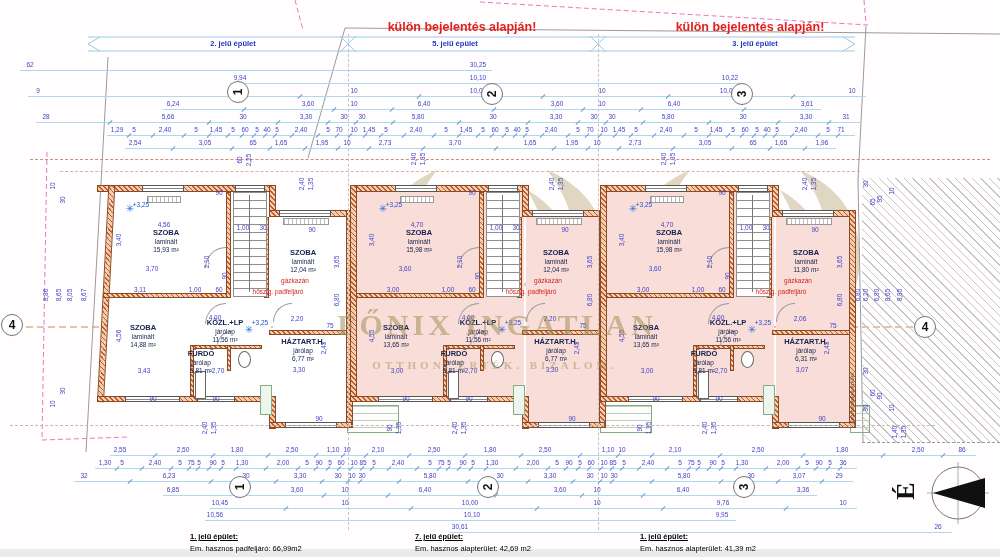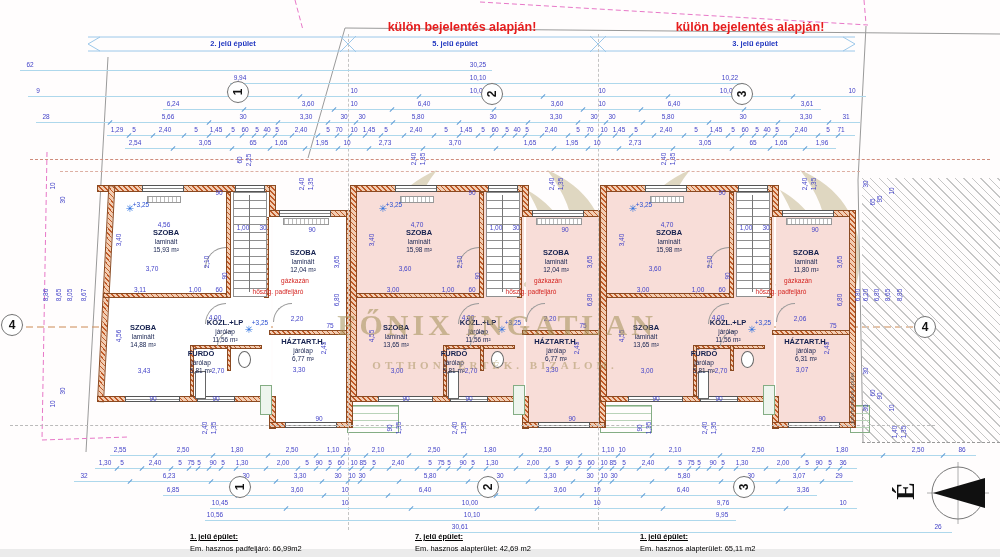--- a/index.html
+++ b/index.html
@@ -885,16 +885,16 @@
       <div class="footerblk" style="left:190px;top:531px;">
         <div class="ft">1. jelű épület:</div>
         <div>Em. hasznos padfeljáró: 66,99m2</div>
       </div>
       <div class="footerblk" style="left:415px;top:531px;">
         <div class="ft">7. jelű épület:</div>
         <div>Em. hasznos alapterület: 42,69 m2</div>
       </div>
       <div class="footerblk" style="left:640px;top:531px;">
         <div class="ft">1. jelű épület:</div>
-        <div>Em. hasznos alapterület: 65,11 m2</div>
+        <div>Em. hasznos alapterület: 41,39 m2</div>
       </div>
     </div>
 </div>
 
 </body></html>

